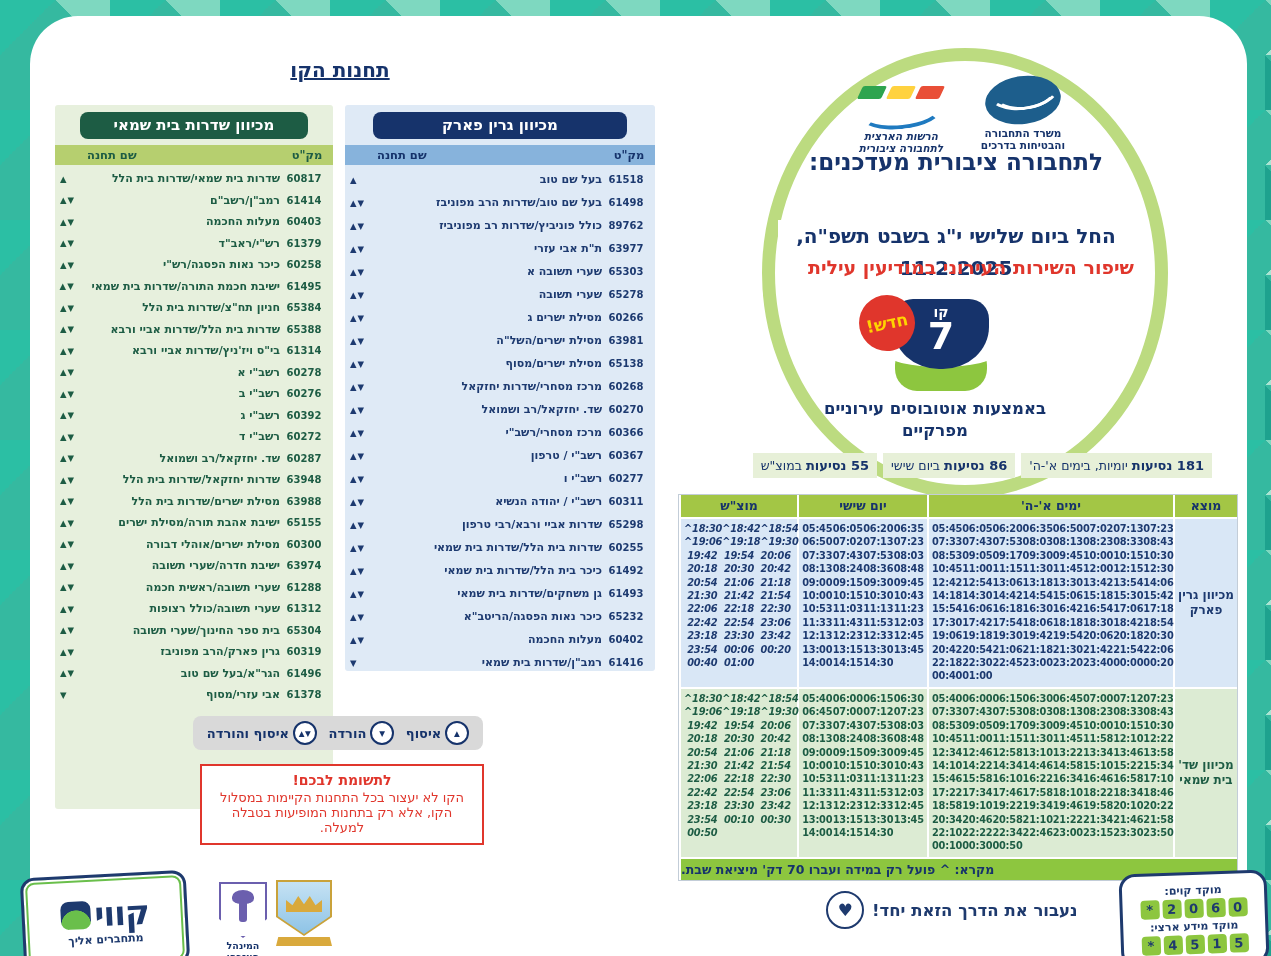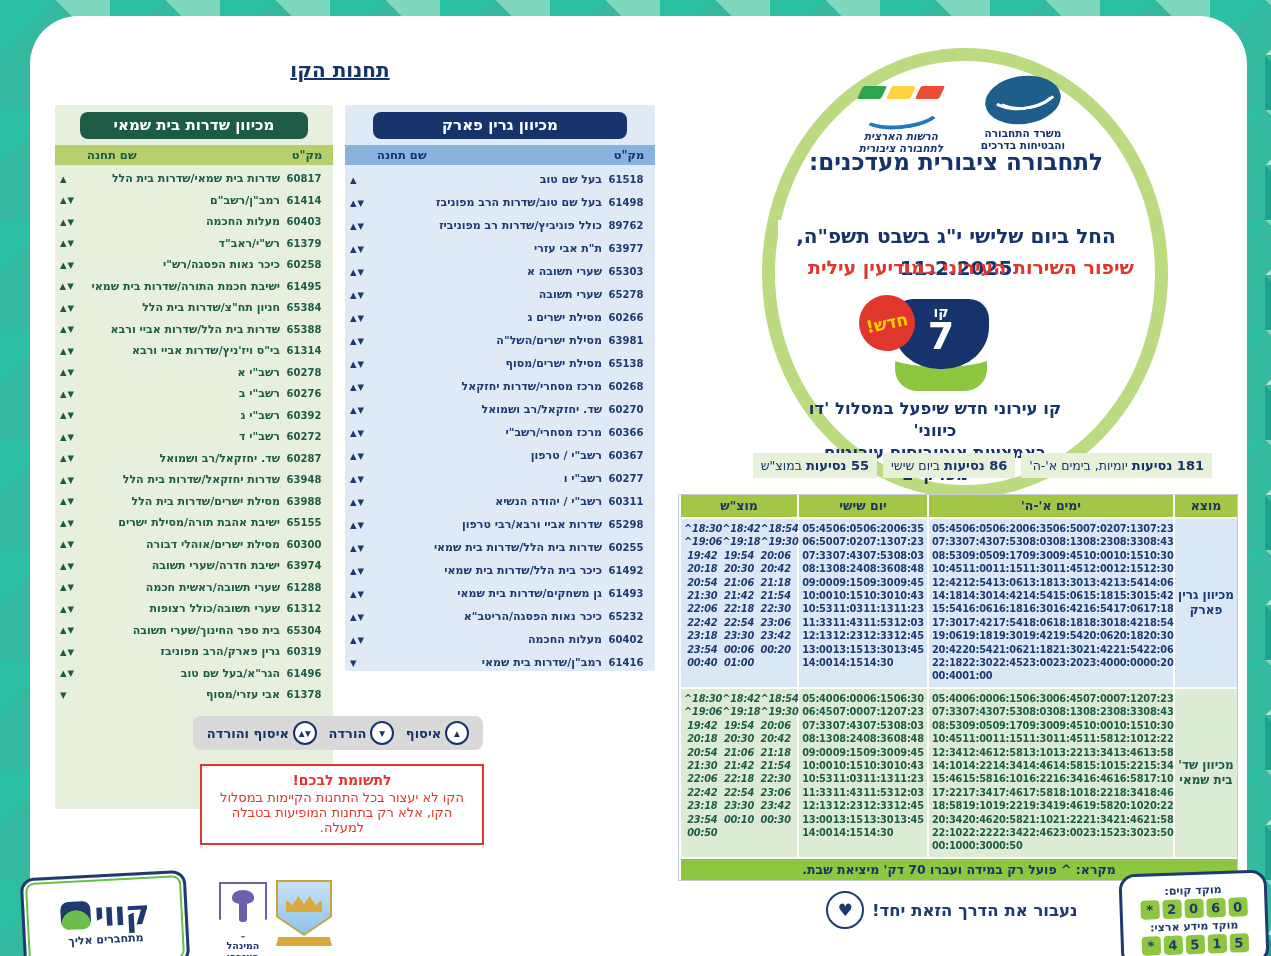--- a/index.html
+++ b/index.html
@@ -52,21 +52,21 @@
   .tt-cell.blue{background:#d9e7f6;color:#1d3a70;}
   .tt-cell.green{background:#dcebd3;color:#1d5c44;}
   .tt-origin{display:flex;align-items:center;justify-content:center;text-align:center;font-weight:bold;font-size:12px;line-height:15px;padding:0 2px;}
   .tt-origin.blue{background:#d9e7f6;color:#1d3a70;}
   .tt-origin.green{background:#dcebd3;color:#1d5c44;}
   .time-line{display:grid;direction:ltr;line-height:13.4px;}
   .time-line.wd{grid-template-columns:repeat(8,1fr);}
   .time-line.fr{grid-template-columns:repeat(4,1fr);}
   .time-line.mo{grid-template-columns:repeat(3,1fr);font-style:italic;}
   .tm{font-size:9.8px;font-weight:bold;text-align:center;letter-spacing:-0.2px;}
-  .tt-legend{grid-column:1/-1;background:#8dc63f;color:#16336b;font-weight:bold;font-size:12.5px;text-align:center;line-height:21px;height:21px;}
+  .tt-legend{grid-column:1/-1;background:#8dc63f;color:#16336b;font-weight:bold;font-size:12.5px;text-align:left;line-height:21px;height:21px;}
   
   .stations-title{left:240px;top:58px;width:200px;text-align:center;font-size:20px;font-weight:bold;color:#16336b;text-decoration:underline;z-index:2;}
   .panel{z-index:2;border-radius:3px;}
   .panel.blue-p{left:345px;top:105px;width:310px;height:566px;background:#dfeaf6;}
   .panel.green-p{left:55px;top:105px;width:278px;height:704px;background:#e7f0dd;}
   .panel-badge{margin:7px auto 6px;width:82%;height:27px;border-radius:8px;color:#fff;font-size:15px;font-weight:bold;text-align:center;line-height:27px;}
   .blue-p .panel-badge{background:#16336b;}
   .green-p .panel-badge{background:#1d5c44;}
   .cols{display:grid;grid-template-columns:52px 1fr 32px;height:20px;line-height:20px;font-size:11.5px;font-weight:bold;}
   .blue-p .cols{background:#87b3dc;color:#16336b;}
@@ -151,21 +151,20 @@
     <div class="badge-navy">
       <div class="badge-word">קו</div>
       <div class="badge-number">7</div>
     </div>
     <div class="new-bubble">
       <span>חדש!</span>
     </div>
   </div>
 
   <div class="abs desc">
-    <div>קו עירוני חדש שיפעל במסלול 'דו כיווני'</div>
     <div>באמצעות אוטובוסים עירוניים מפרקיים</div>
   </div>
 
   <div class="abs stats">
     <div class="stat-box"><b>181 נסיעות</b><span> יומיות, בימים א'-ה'</span></div>
     <div class="stat-box"><b>86 נסיעות</b><span> ביום שישי</span></div>
     <div class="stat-box"><b>55 נסיעות</b><span> במוצ"ש</span></div>
   </div>
 
   <div class="abs tt">

